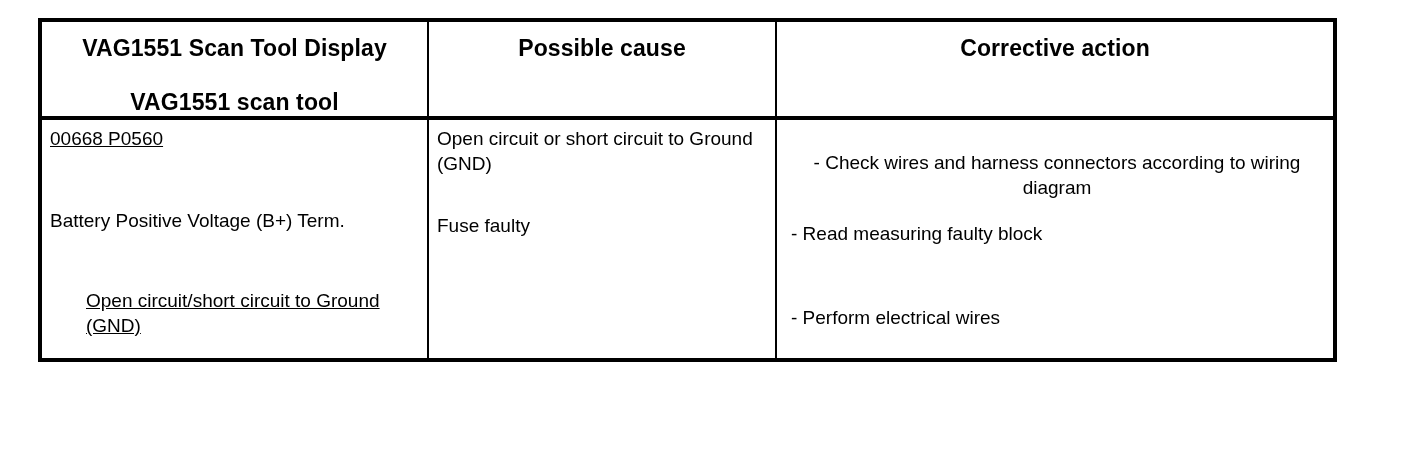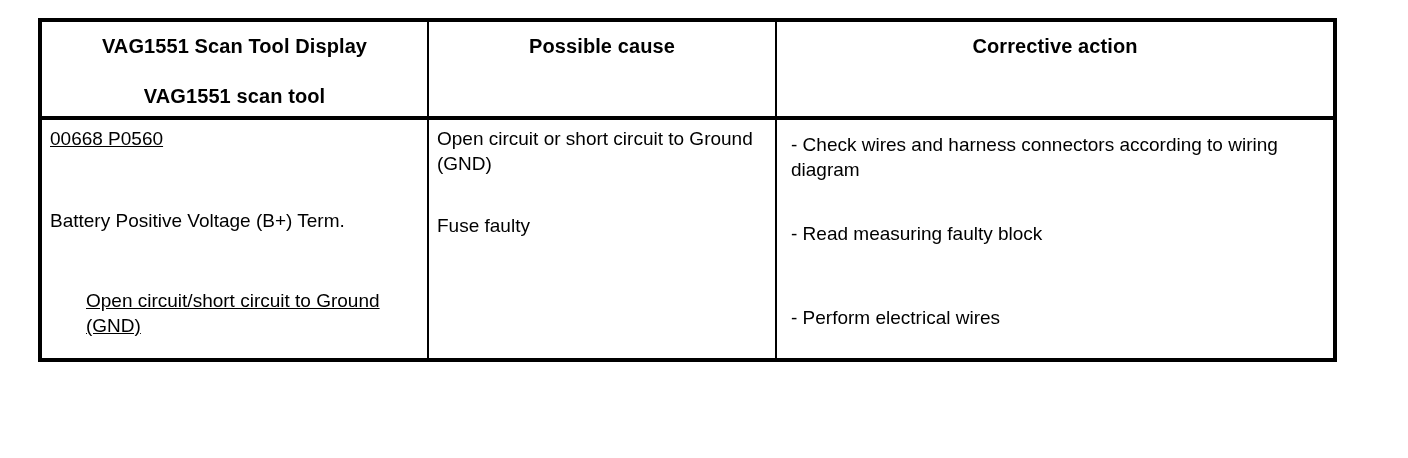--- a/index.html
+++ b/index.html
@@ -43,21 +43,21 @@
   }
   .diag-table td.last { border-right: none; }
 
   
   .hdr-row td {
     height: 94px;
     border-bottom: 4px solid #000;
   }
   .hdr-cell {
     text-align: center;
-    font-size: 20px;
+    font-size: 23px;
     font-weight: bold;
     letter-spacing: 0.1px;
   }
   .hdr-line1 { padding-top: 13px; }
   .hdr-line2 { padding-top: 27px; }
 
   
   .body-row td {
     height: 238px;
   }
@@ -129,21 +129,21 @@
 
         <td>
           <div class="cell-inner">
             <div class="blk" style="top:6px;">Open circuit or short circuit to Ground (GND)</div>
             <div class="blk" style="top:93px;">Fuse faulty</div>
           </div>
         </td>
 
         <td class="last c3">
           <div class="cell-inner">
-            <div class="blk" style="top:12px;">- Check wires and harness connectors according to wiring diagram</div>
+            <div class="blk" style="top:30px;text-align:center;">- Check wires and harness connectors according to wiring diagram</div>
             <div class="blk" style="top:101px;">- Read measuring faulty block</div>
             <div class="blk" style="top:185px;">- Perform electrical wires</div>
           </div>
         </td>
       </tr>
     </tbody>
   </table>
 
 
 </div>

